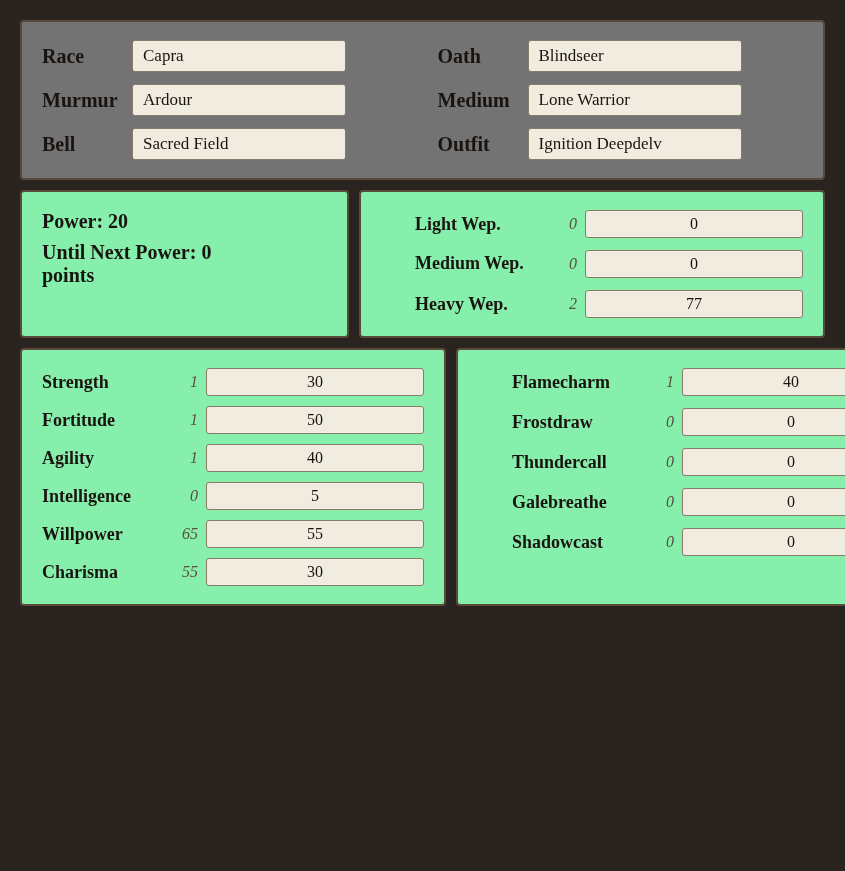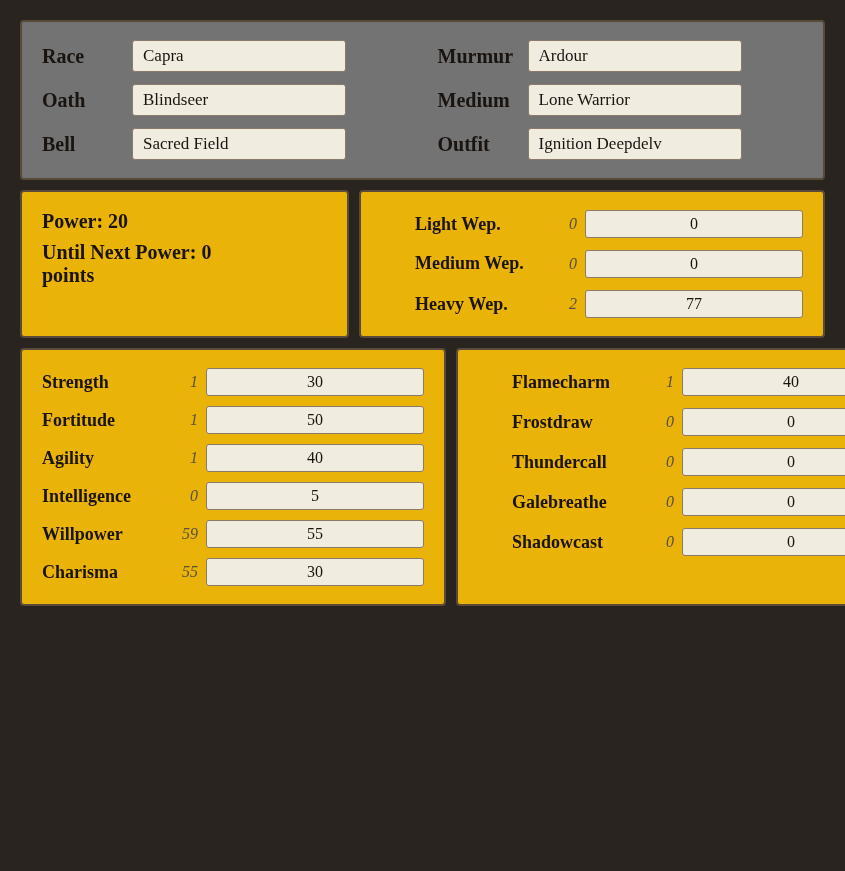--- a/index.html
+++ b/index.html
@@ -66,21 +66,21 @@
 
     
     .bottom-row {
       display: grid;
       grid-template-columns: 1fr 1fr;
       gap: 10px;
     }
 
     
     .panel {
-      background-color: #eab308;
+      background-color: #86efac;
       border: 2px solid #5a4a3a;
       border-radius: 4px;
       padding: 18px 20px;
     }
 
     
     .power-panel .power-line {
       font-size: 20px;
       font-weight: bold;
       color: #1a1410;
@@ -178,26 +178,26 @@
 <body>
 
 <div class="main-container">
 
   <div class="top-panel">
     <div class="field-row">
       <span class="field-label">Race</span>
       <input class="field-input" type="text" value="Capra" style="">
     </div>
     <div class="field-row">
+      <span class="field-label">Oath</span>
+      <input class="field-input" type="text" value="Blindseer" style="">
+    </div>
+    <div class="field-row">
       <span class="field-label">Murmur</span>
       <input class="field-input" type="text" value="Ardour" style="">
-    </div>
-    <div class="field-row">
-      <span class="field-label">Oath</span>
-      <input class="field-input" type="text" value="Blindseer" style="">
     </div>
     <div class="field-row">
       <span class="field-label">Medium</span>
       <input class="field-input" type="text" value="Lone Warrior" style="">
     </div>
     <div class="field-row">
       <span class="field-label">Bell</span>
       <input class="field-input" type="text" value="Sacred Field" style="">
     </div>
     <div class="field-row">
@@ -254,21 +254,21 @@
         <span class="stat-modifier">1</span>
         <input class="stat-value-box" type="text" value="40" style="">
       </div>
       <div class="stat-row">
         <span class="stat-name">Intelligence</span>
         <span class="stat-modifier">0</span>
         <input class="stat-value-box" type="text" value="5" style="">
       </div>
       <div class="stat-row">
         <span class="stat-name">Willpower</span>
-        <span class="stat-modifier">59</span>
+        <span class="stat-modifier">65</span>
         <input class="stat-value-box" type="text" value="55" style="">
       </div>
       <div class="stat-row">
         <span class="stat-name">Charisma</span>
         <span class="stat-modifier">55</span>
         <input class="stat-value-box" type="text" value="30" style="">
       </div>
     </div>
 
     <div class="panel">

